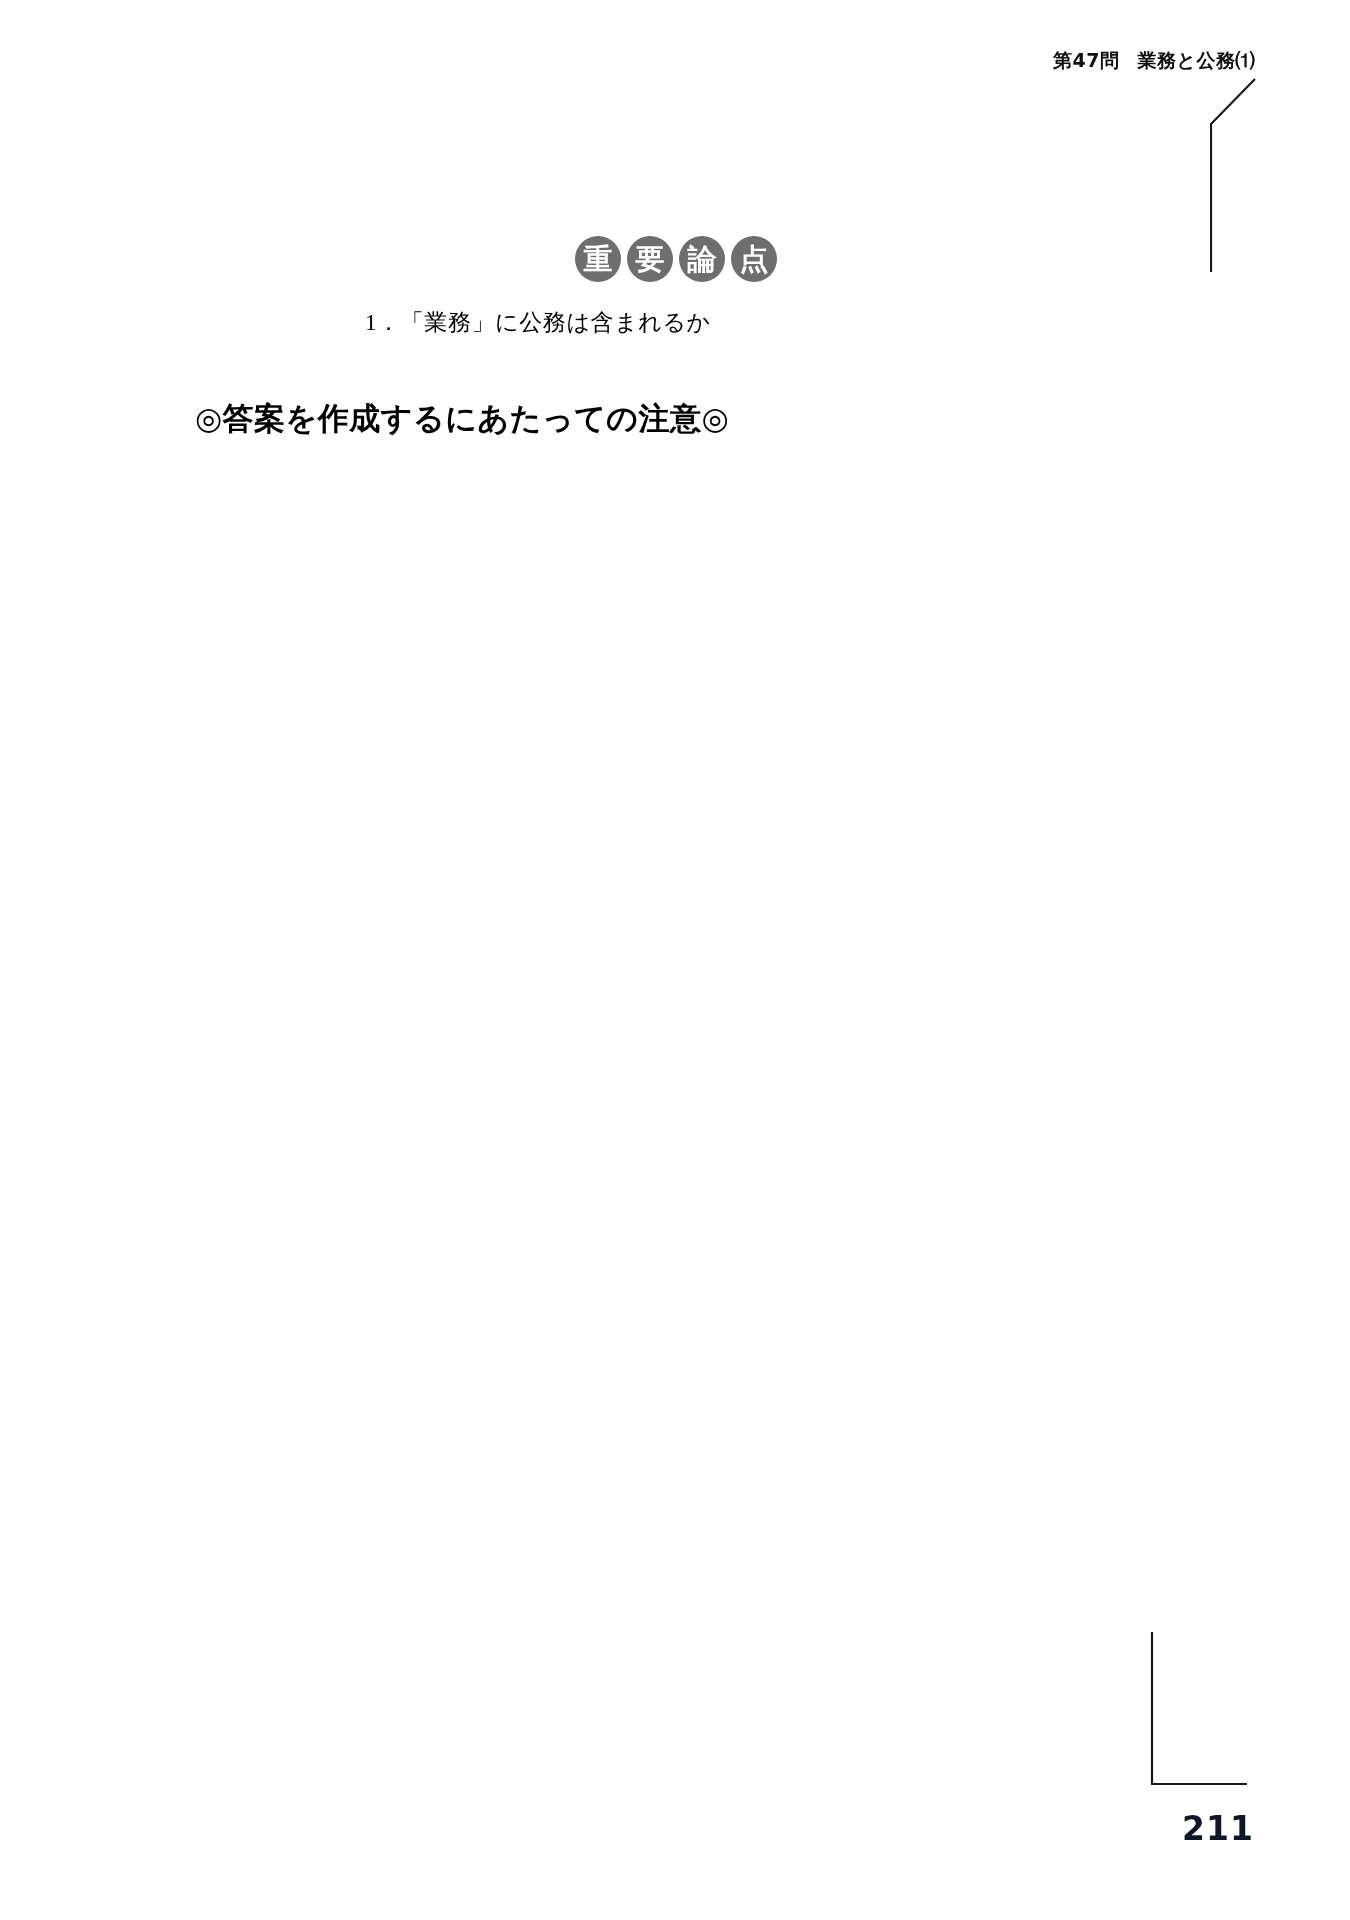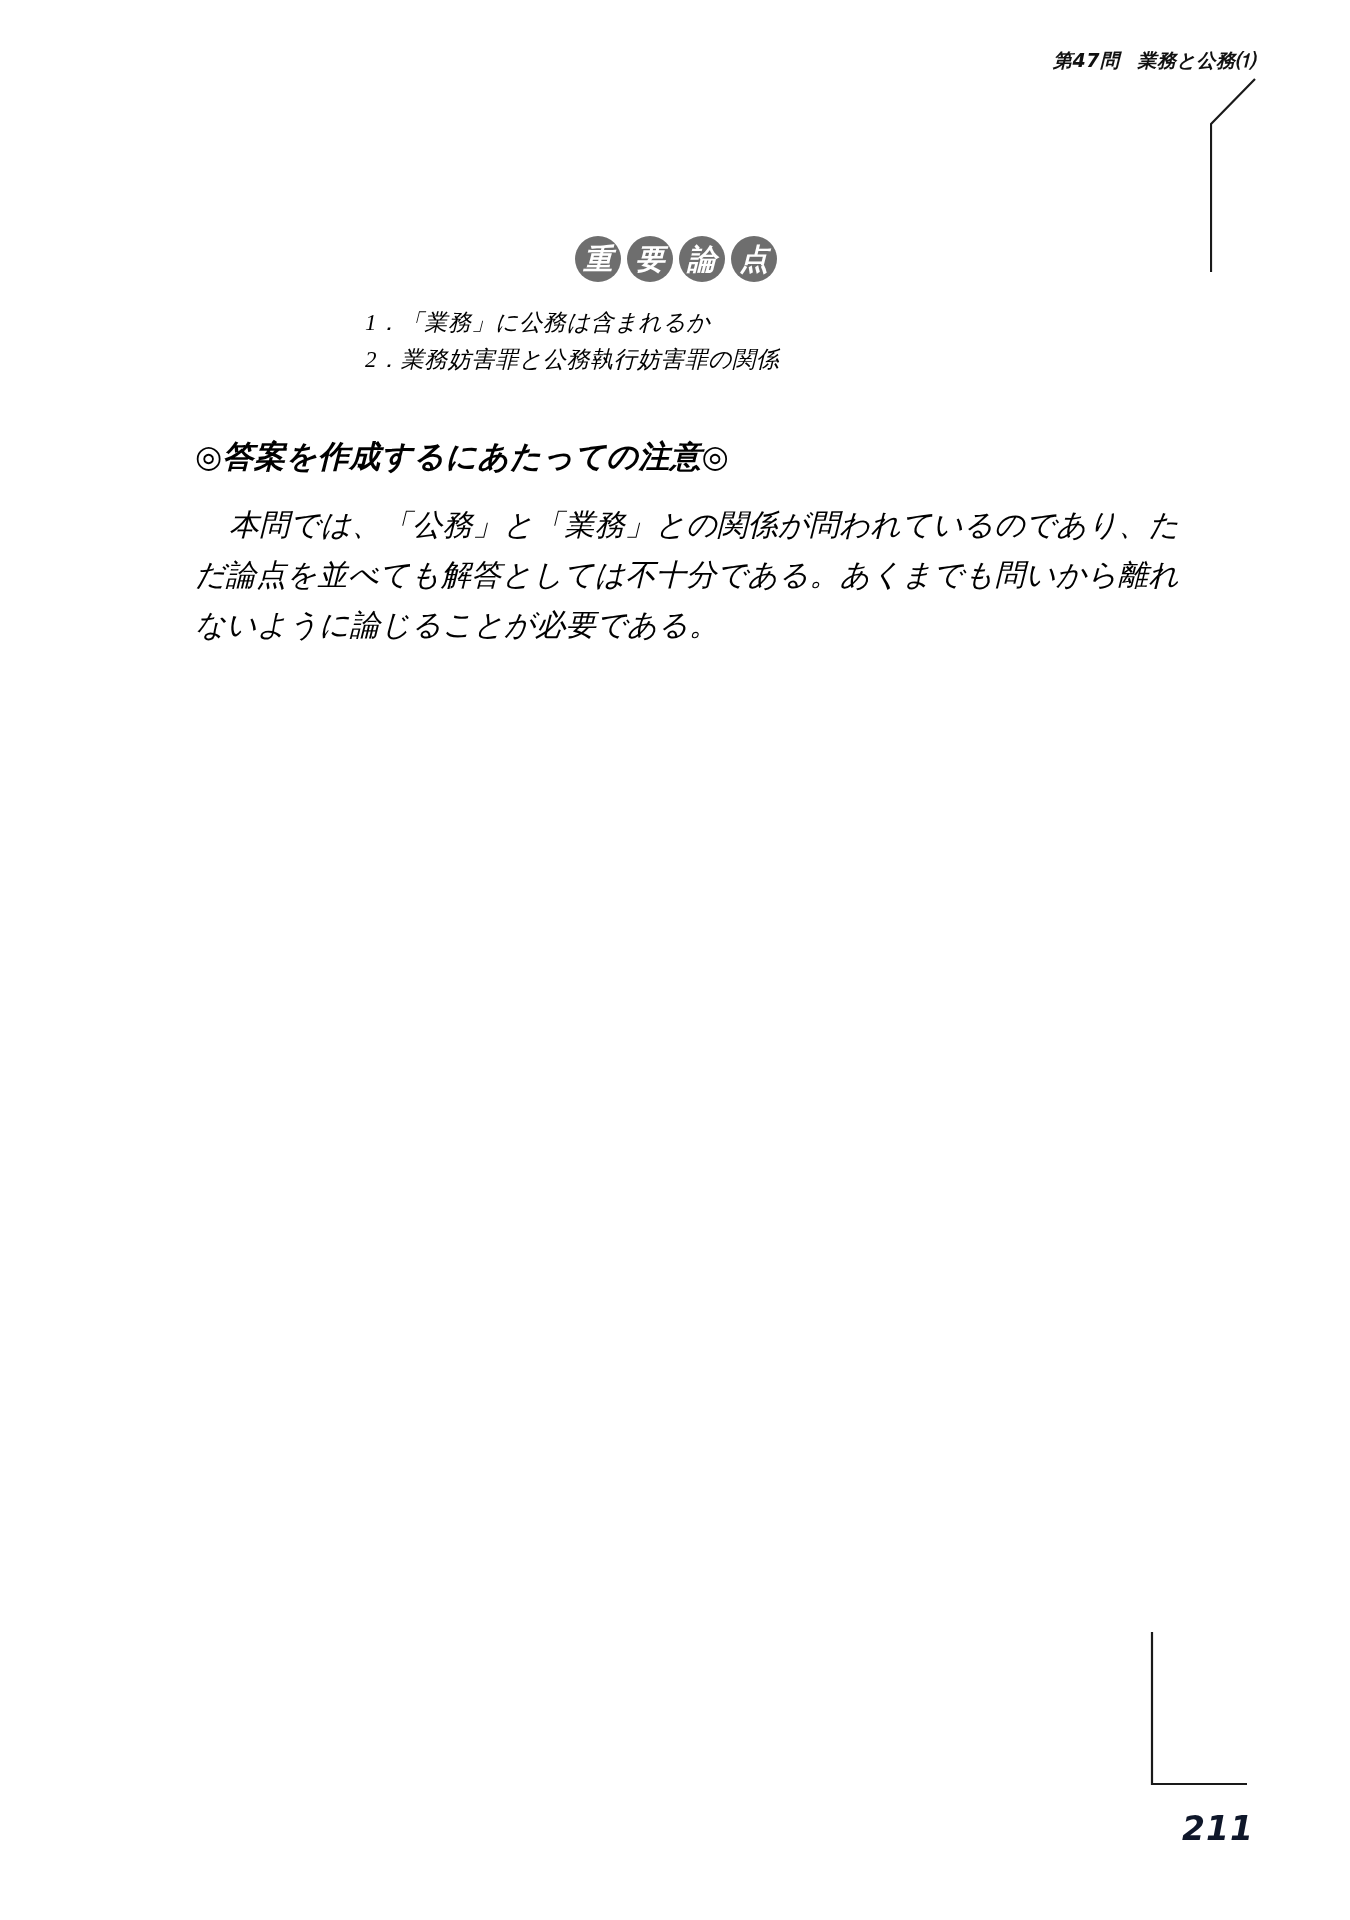--- a/index.html
+++ b/index.html
@@ -12,21 +12,20 @@
     height: 1920px;
     position: relative;
     font-family: "Liberation Serif", "DejaVu Serif", serif;
     color: #000000;
     overflow: hidden;
   }
 
   .page {
     position: absolute;
     inset: 0;
-    font-style: italic;
   }
 
   
   .running-head {
     position: absolute;
     top: 48px;
     right: 95px;
     font-family: "DejaVu Sans", "Liberation Sans", sans-serif;
     font-size: 19px;
     font-weight: 700;
@@ -144,26 +143,24 @@
 
     <div class="kanji-badges">
       <div class="kanji-badge">重</div>
       <div class="kanji-badge">要</div>
       <div class="kanji-badge">論</div>
       <div class="kanji-badge">点</div>
     </div>
 
     <ul class="ronten-list">
       <li>1．「業務」に公務は含まれるか</li>
-      <li>2．業務妨害罪と公務執行妨害罪の関係</li>
     </ul>
 
     <div class="notice-title">◎答案を作成するにあたっての注意◎</div>
 
-    <p class="notice-body">本問では、「公務」と「業務」との関係が問われているのであり、ただ論点を並べても解答としては不十分である。あくまでも問いから離れないように論じることが必要である。</p>
 
   </div>
 
   <svg class="footer-rule" viewBox="0 0 180 160" preserveAspectRatio="none">
     <polyline points="84,0 84,152 179,152" fill="none" stroke="#1a1a1a" stroke-width="2.2"></polyline>
   </svg>
 
   <div class="page-number">211</div>
 
 </div>

